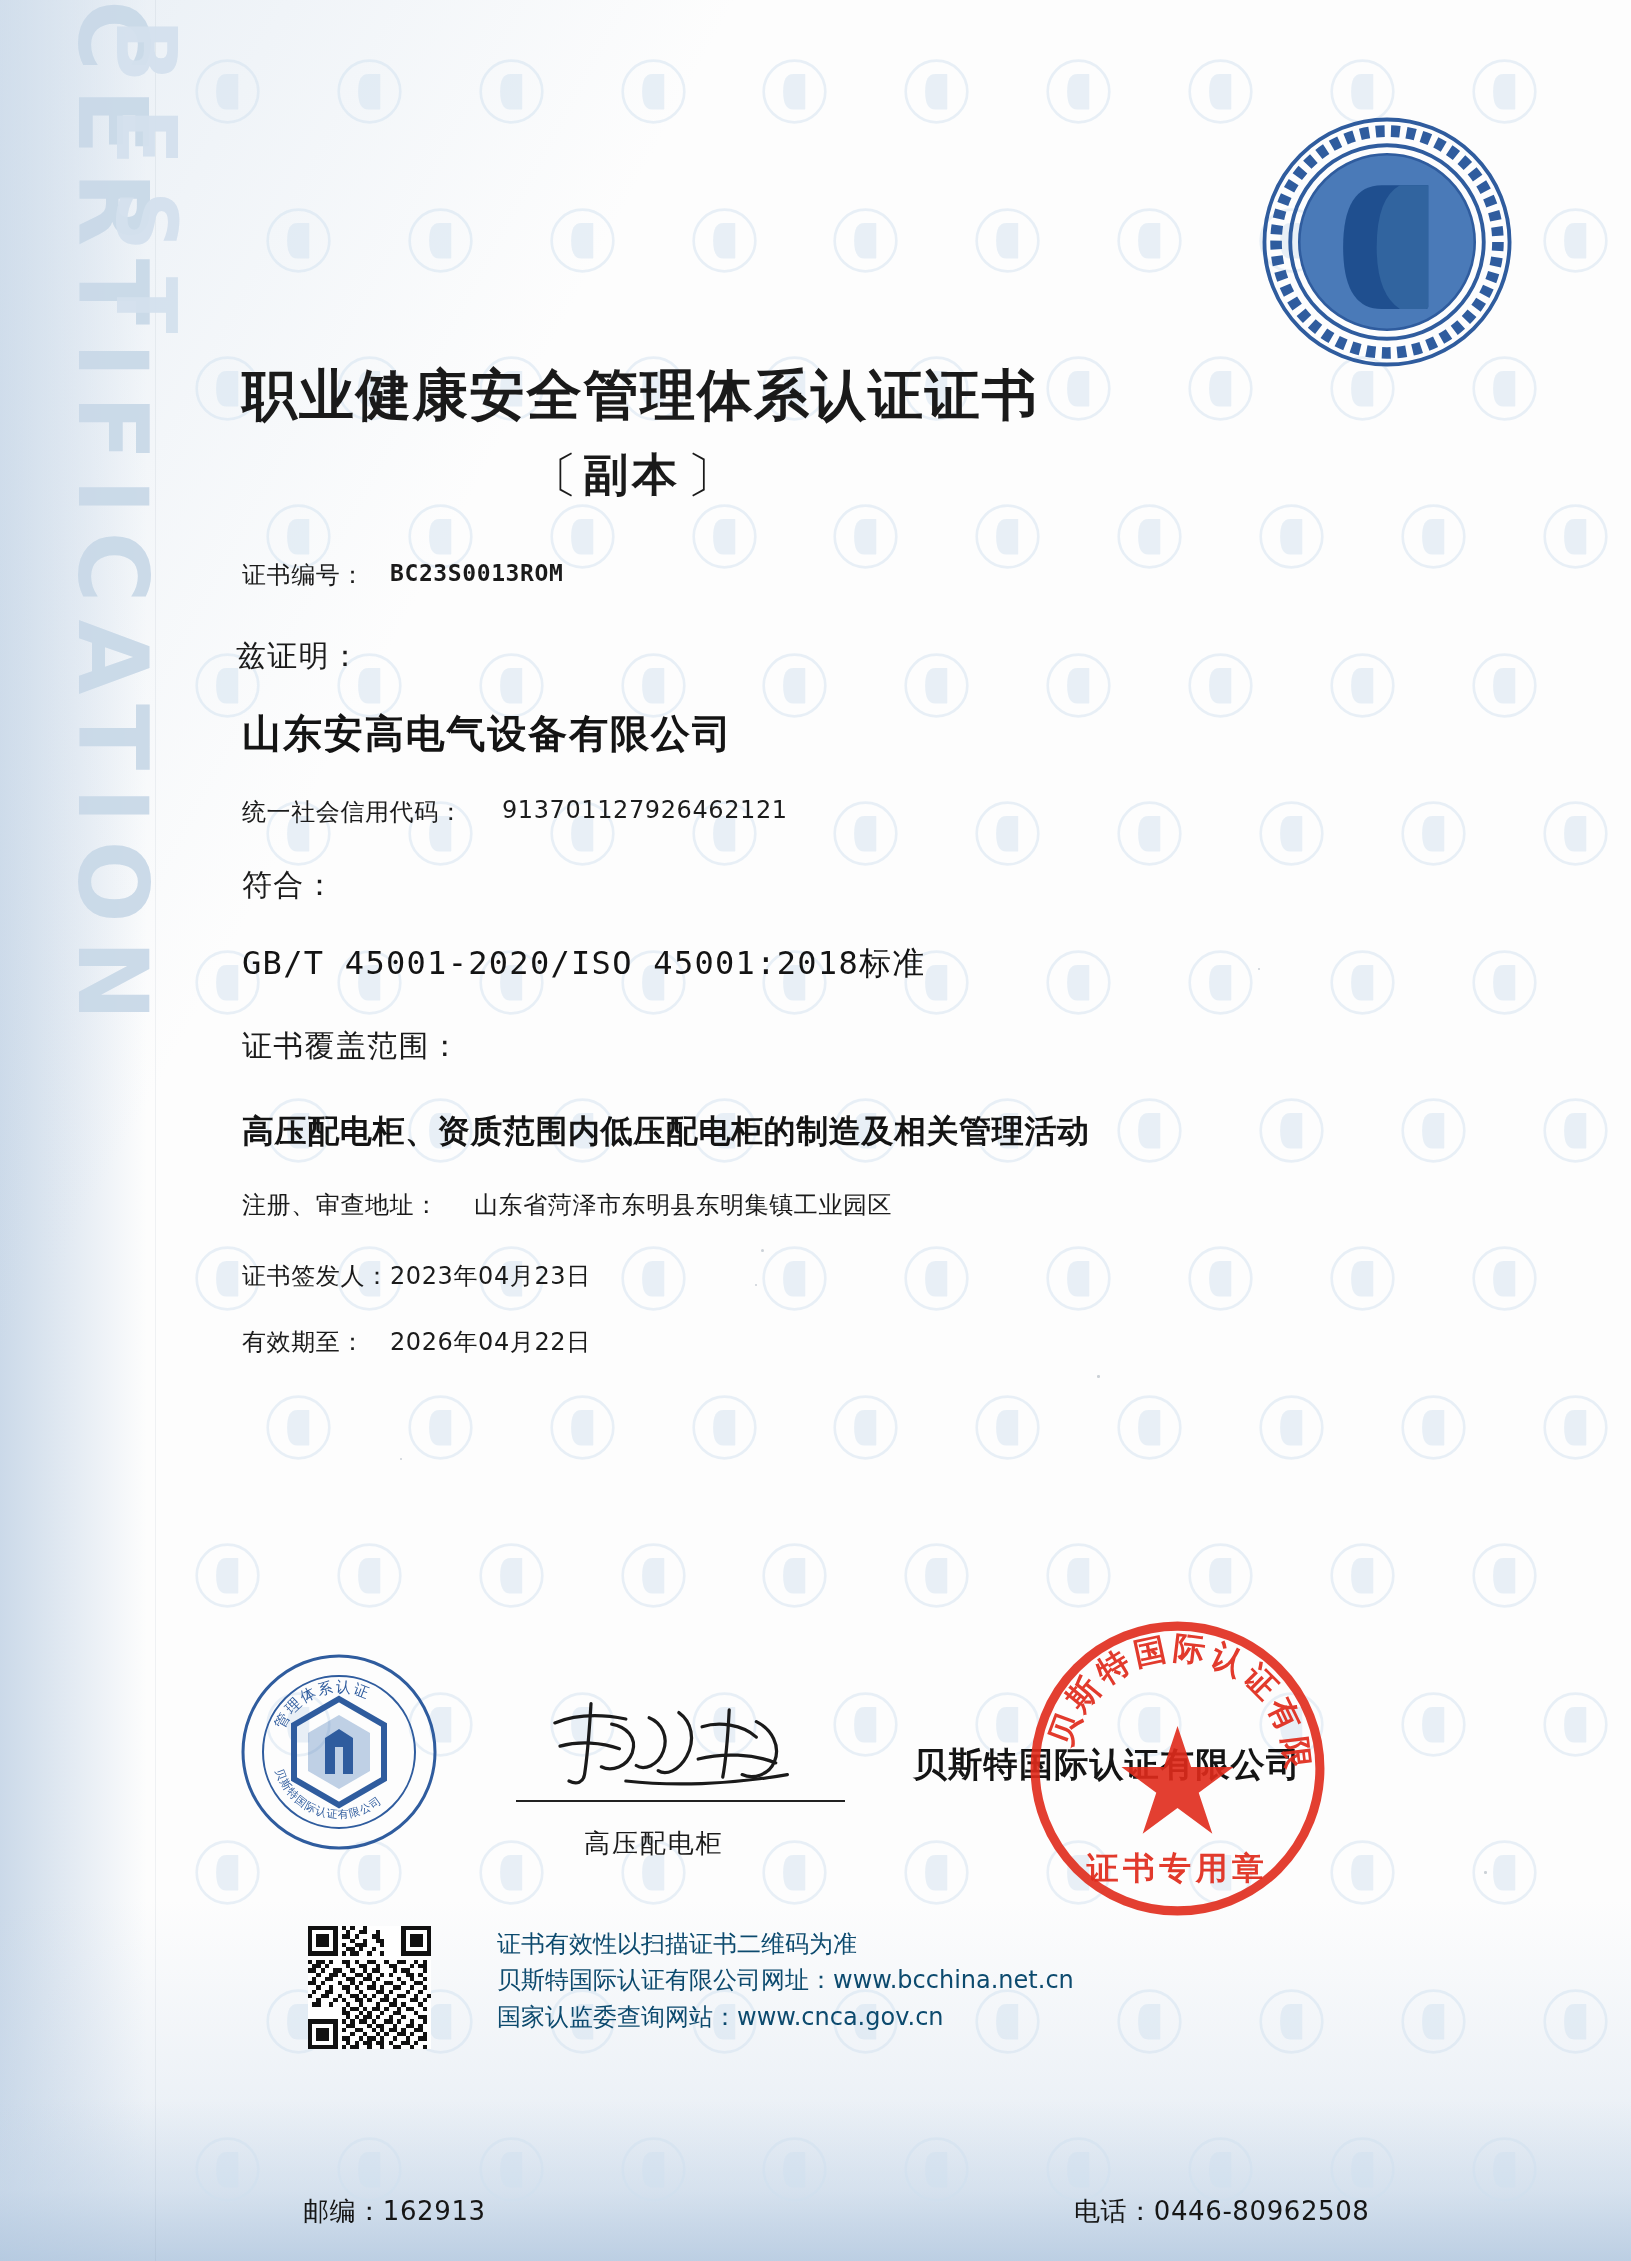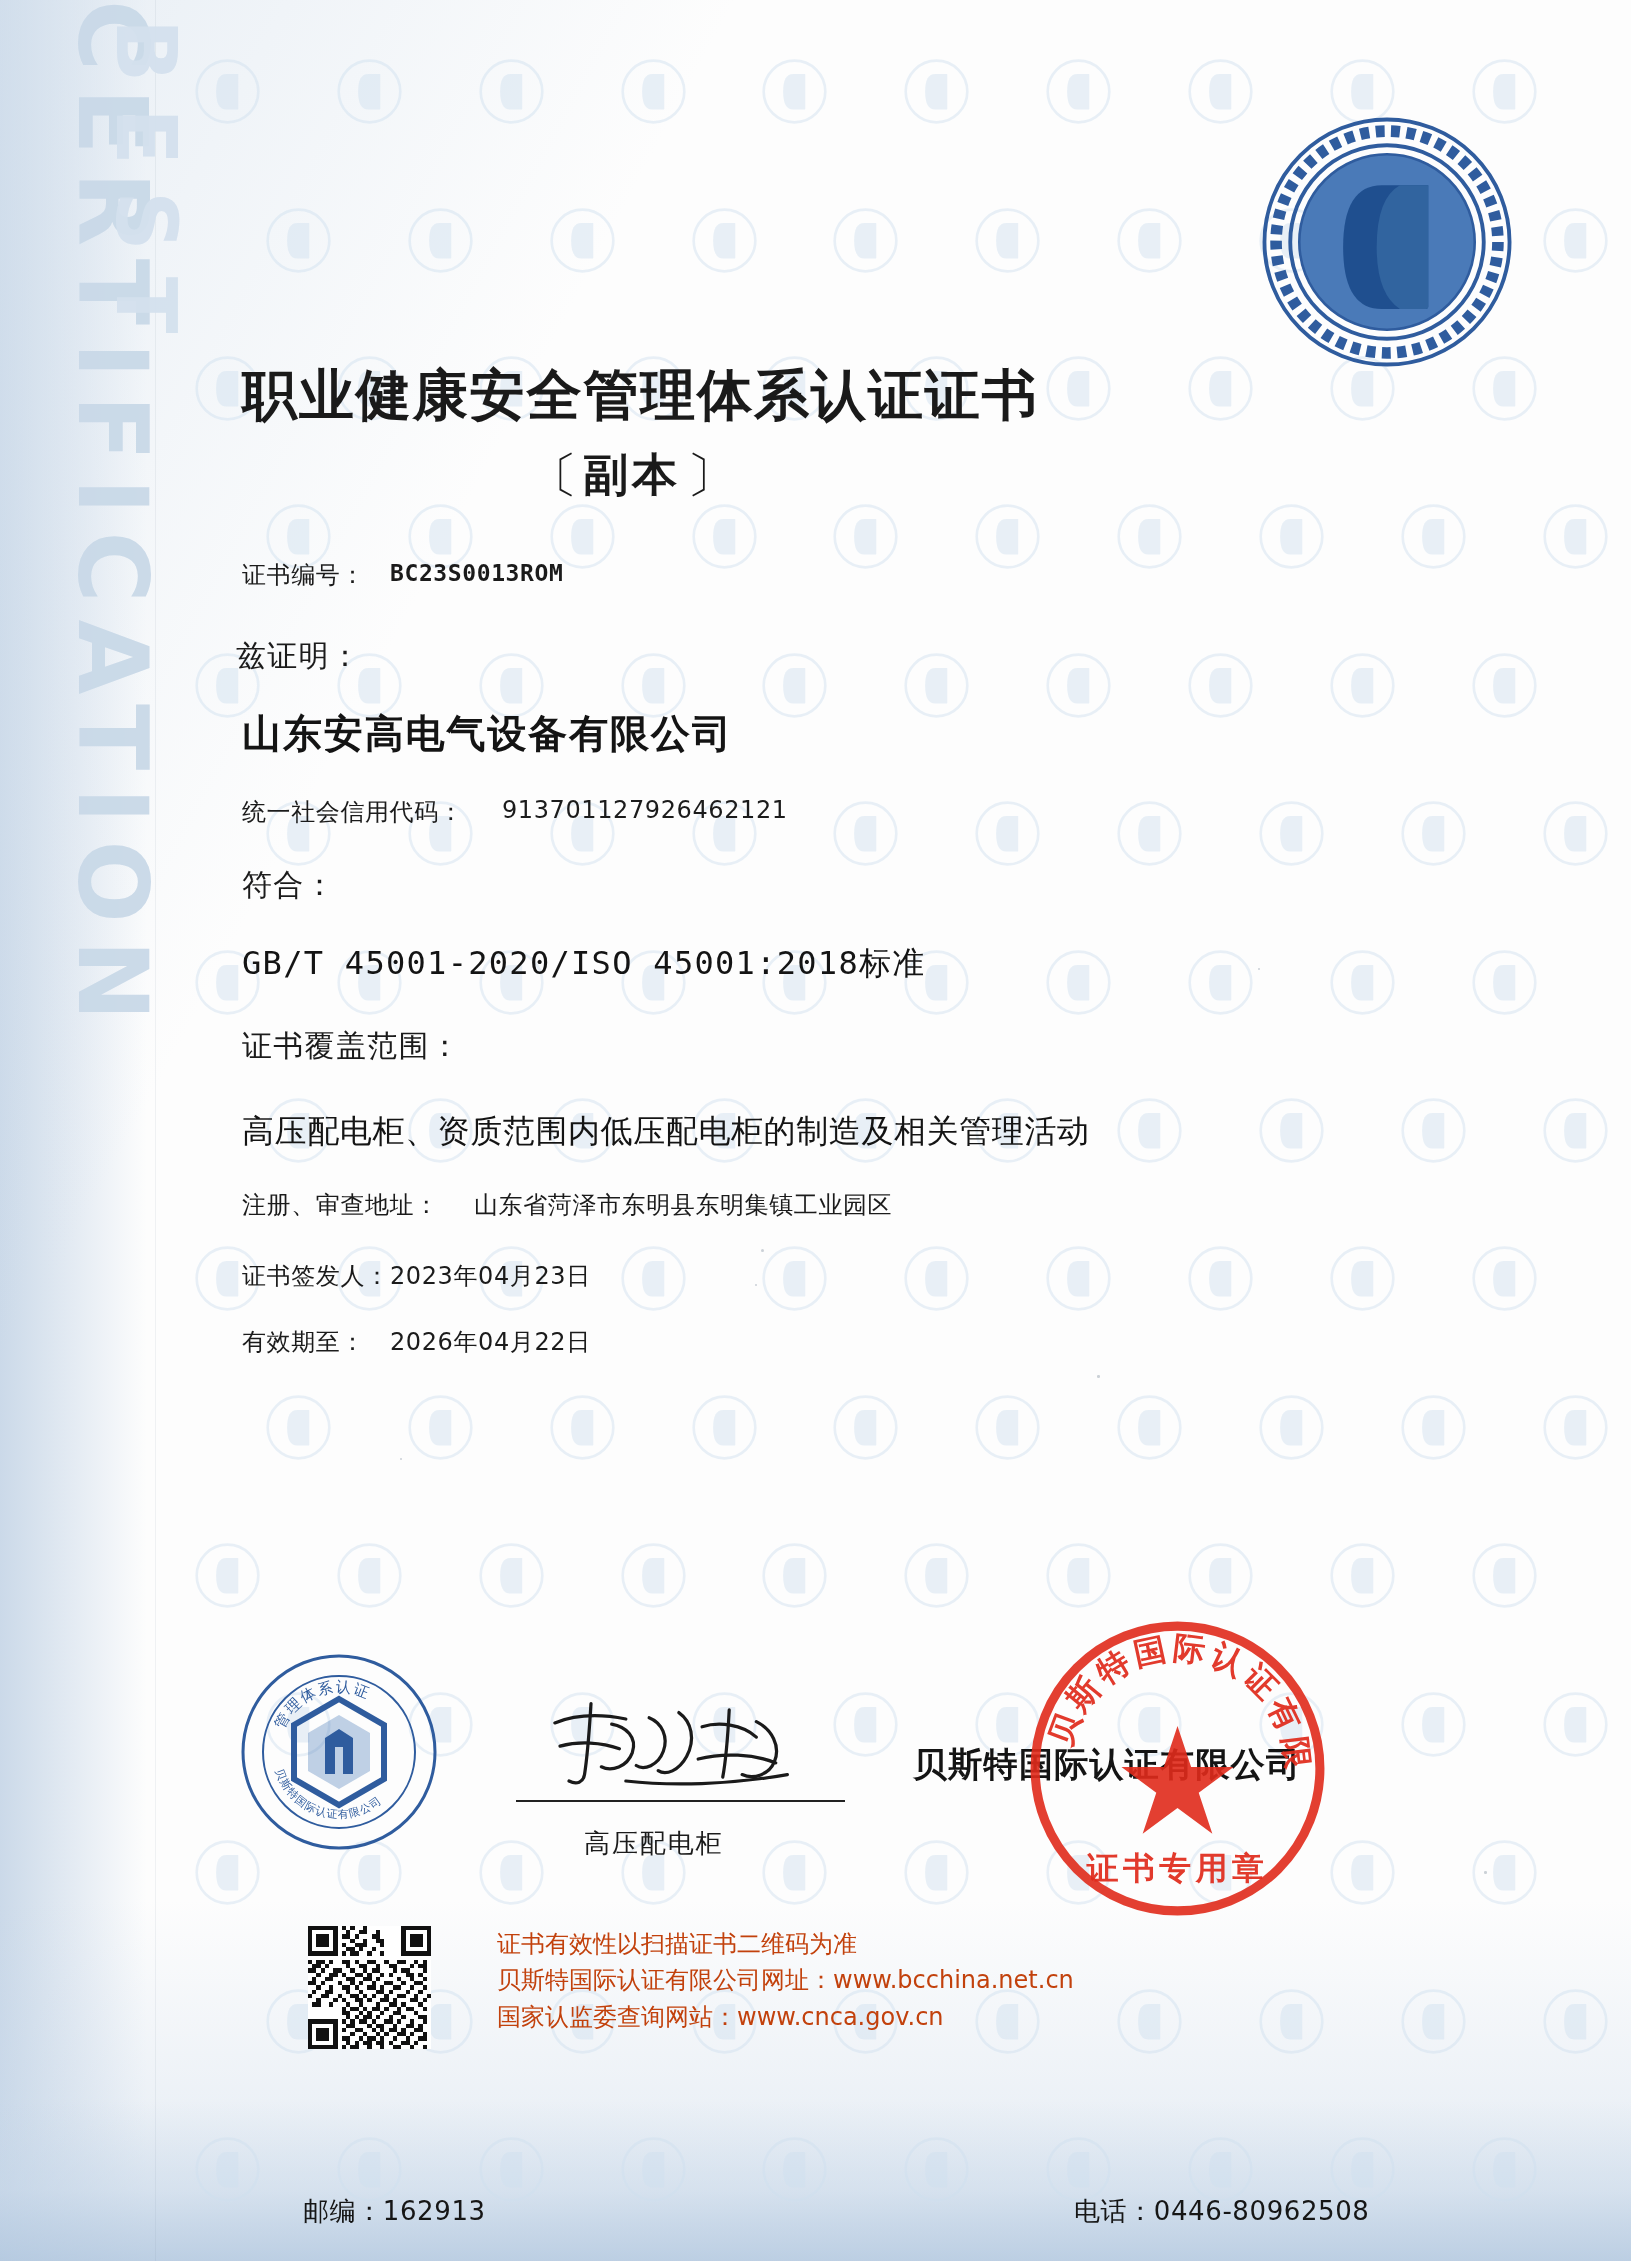--- a/index.html
+++ b/index.html
@@ -159,21 +159,21 @@
   }
   .standard {
     font-size: 32px;
     letter-spacing: 1.3px;
     font-family: "DejaVu Sans Mono", monospace;
     color: #141414;
   }
   .scope {
     font-size: 32px;
     letter-spacing: 0.6px;
-    font-weight: 400;
+    font-weight: 700;
     color: #141414;
   }
 
   
   .cert-seal {
     position: absolute;
     left: 239px;
     top: 1652px;
     width: 200px;
     height: 200px;
@@ -235,21 +235,21 @@
     width: 123px;
     height: 123px;
   }
   .qr svg { width: 100%; height: 100%; display: block; }
 
   .links {
     position: absolute;
     left: 497px;
     top: 1926px;
     font-family: "DejaVu Sans", sans-serif;
-    color: #c2410c;
+    color: #0c4a6e;
     font-size: 24px;
     line-height: 1.52;
     white-space: nowrap;
   }
 
   
   .footer-addr {
     position: absolute;
     left: 319px;
     top: 2136px;

